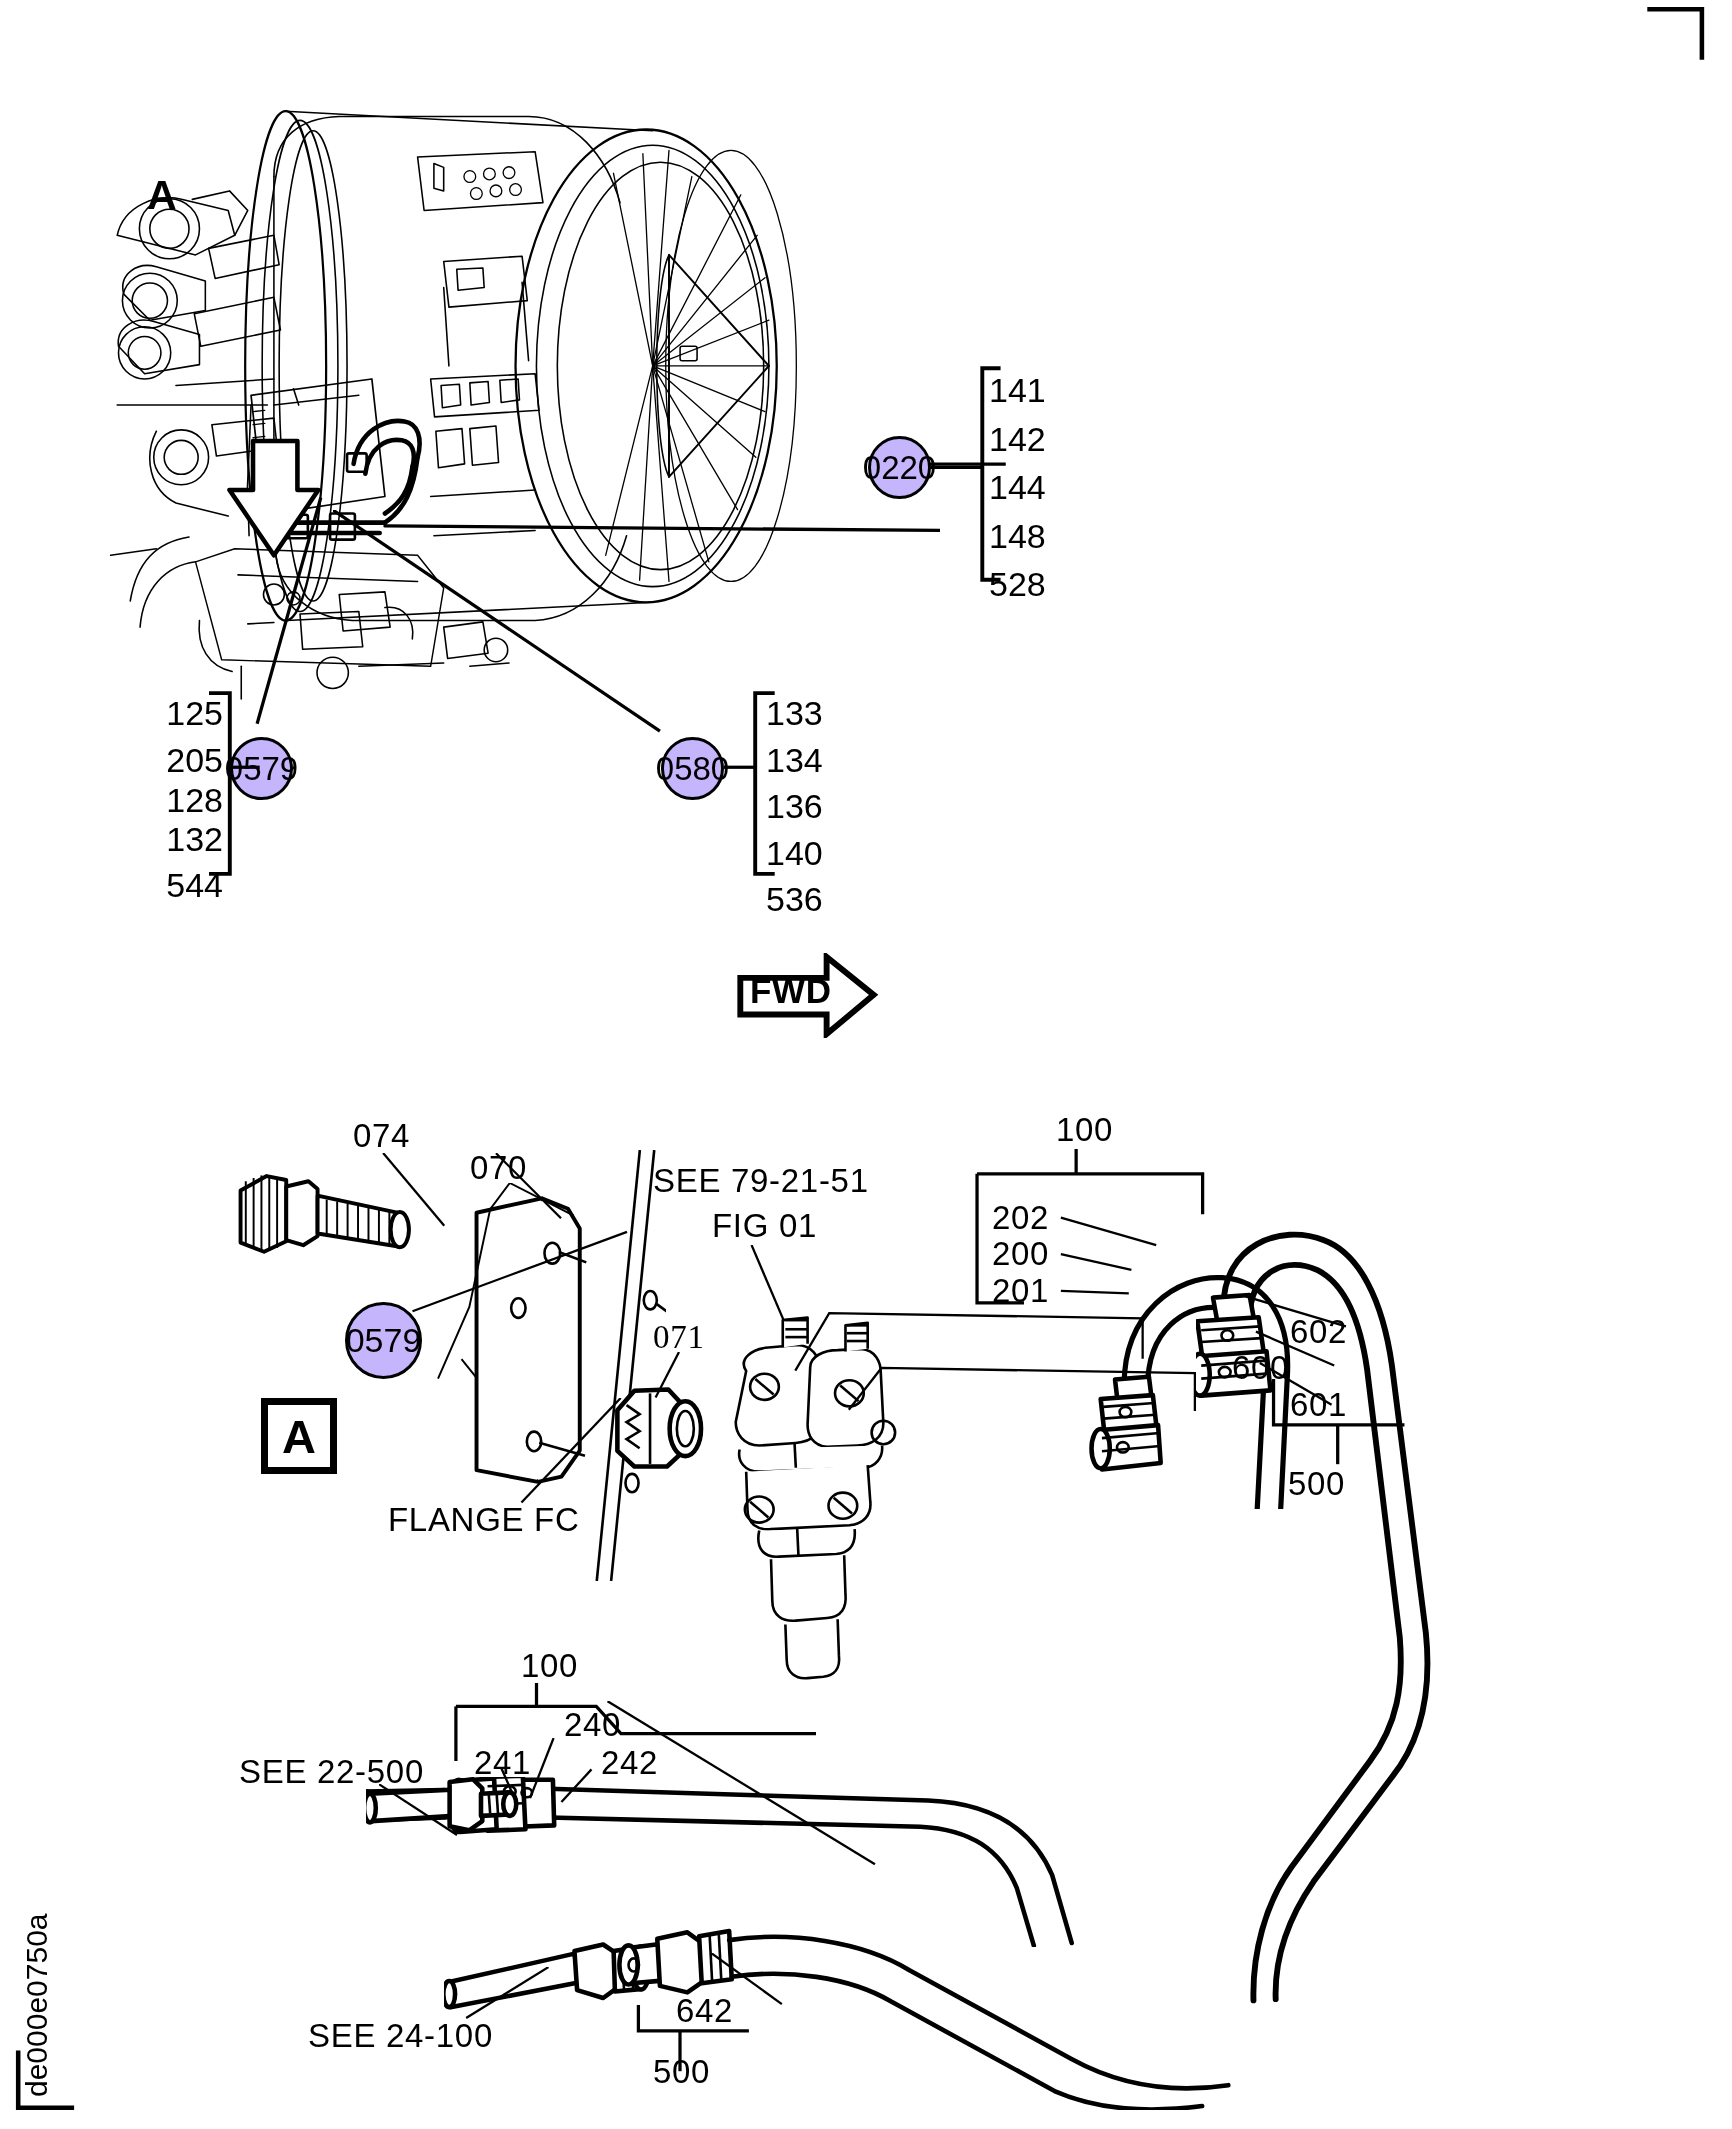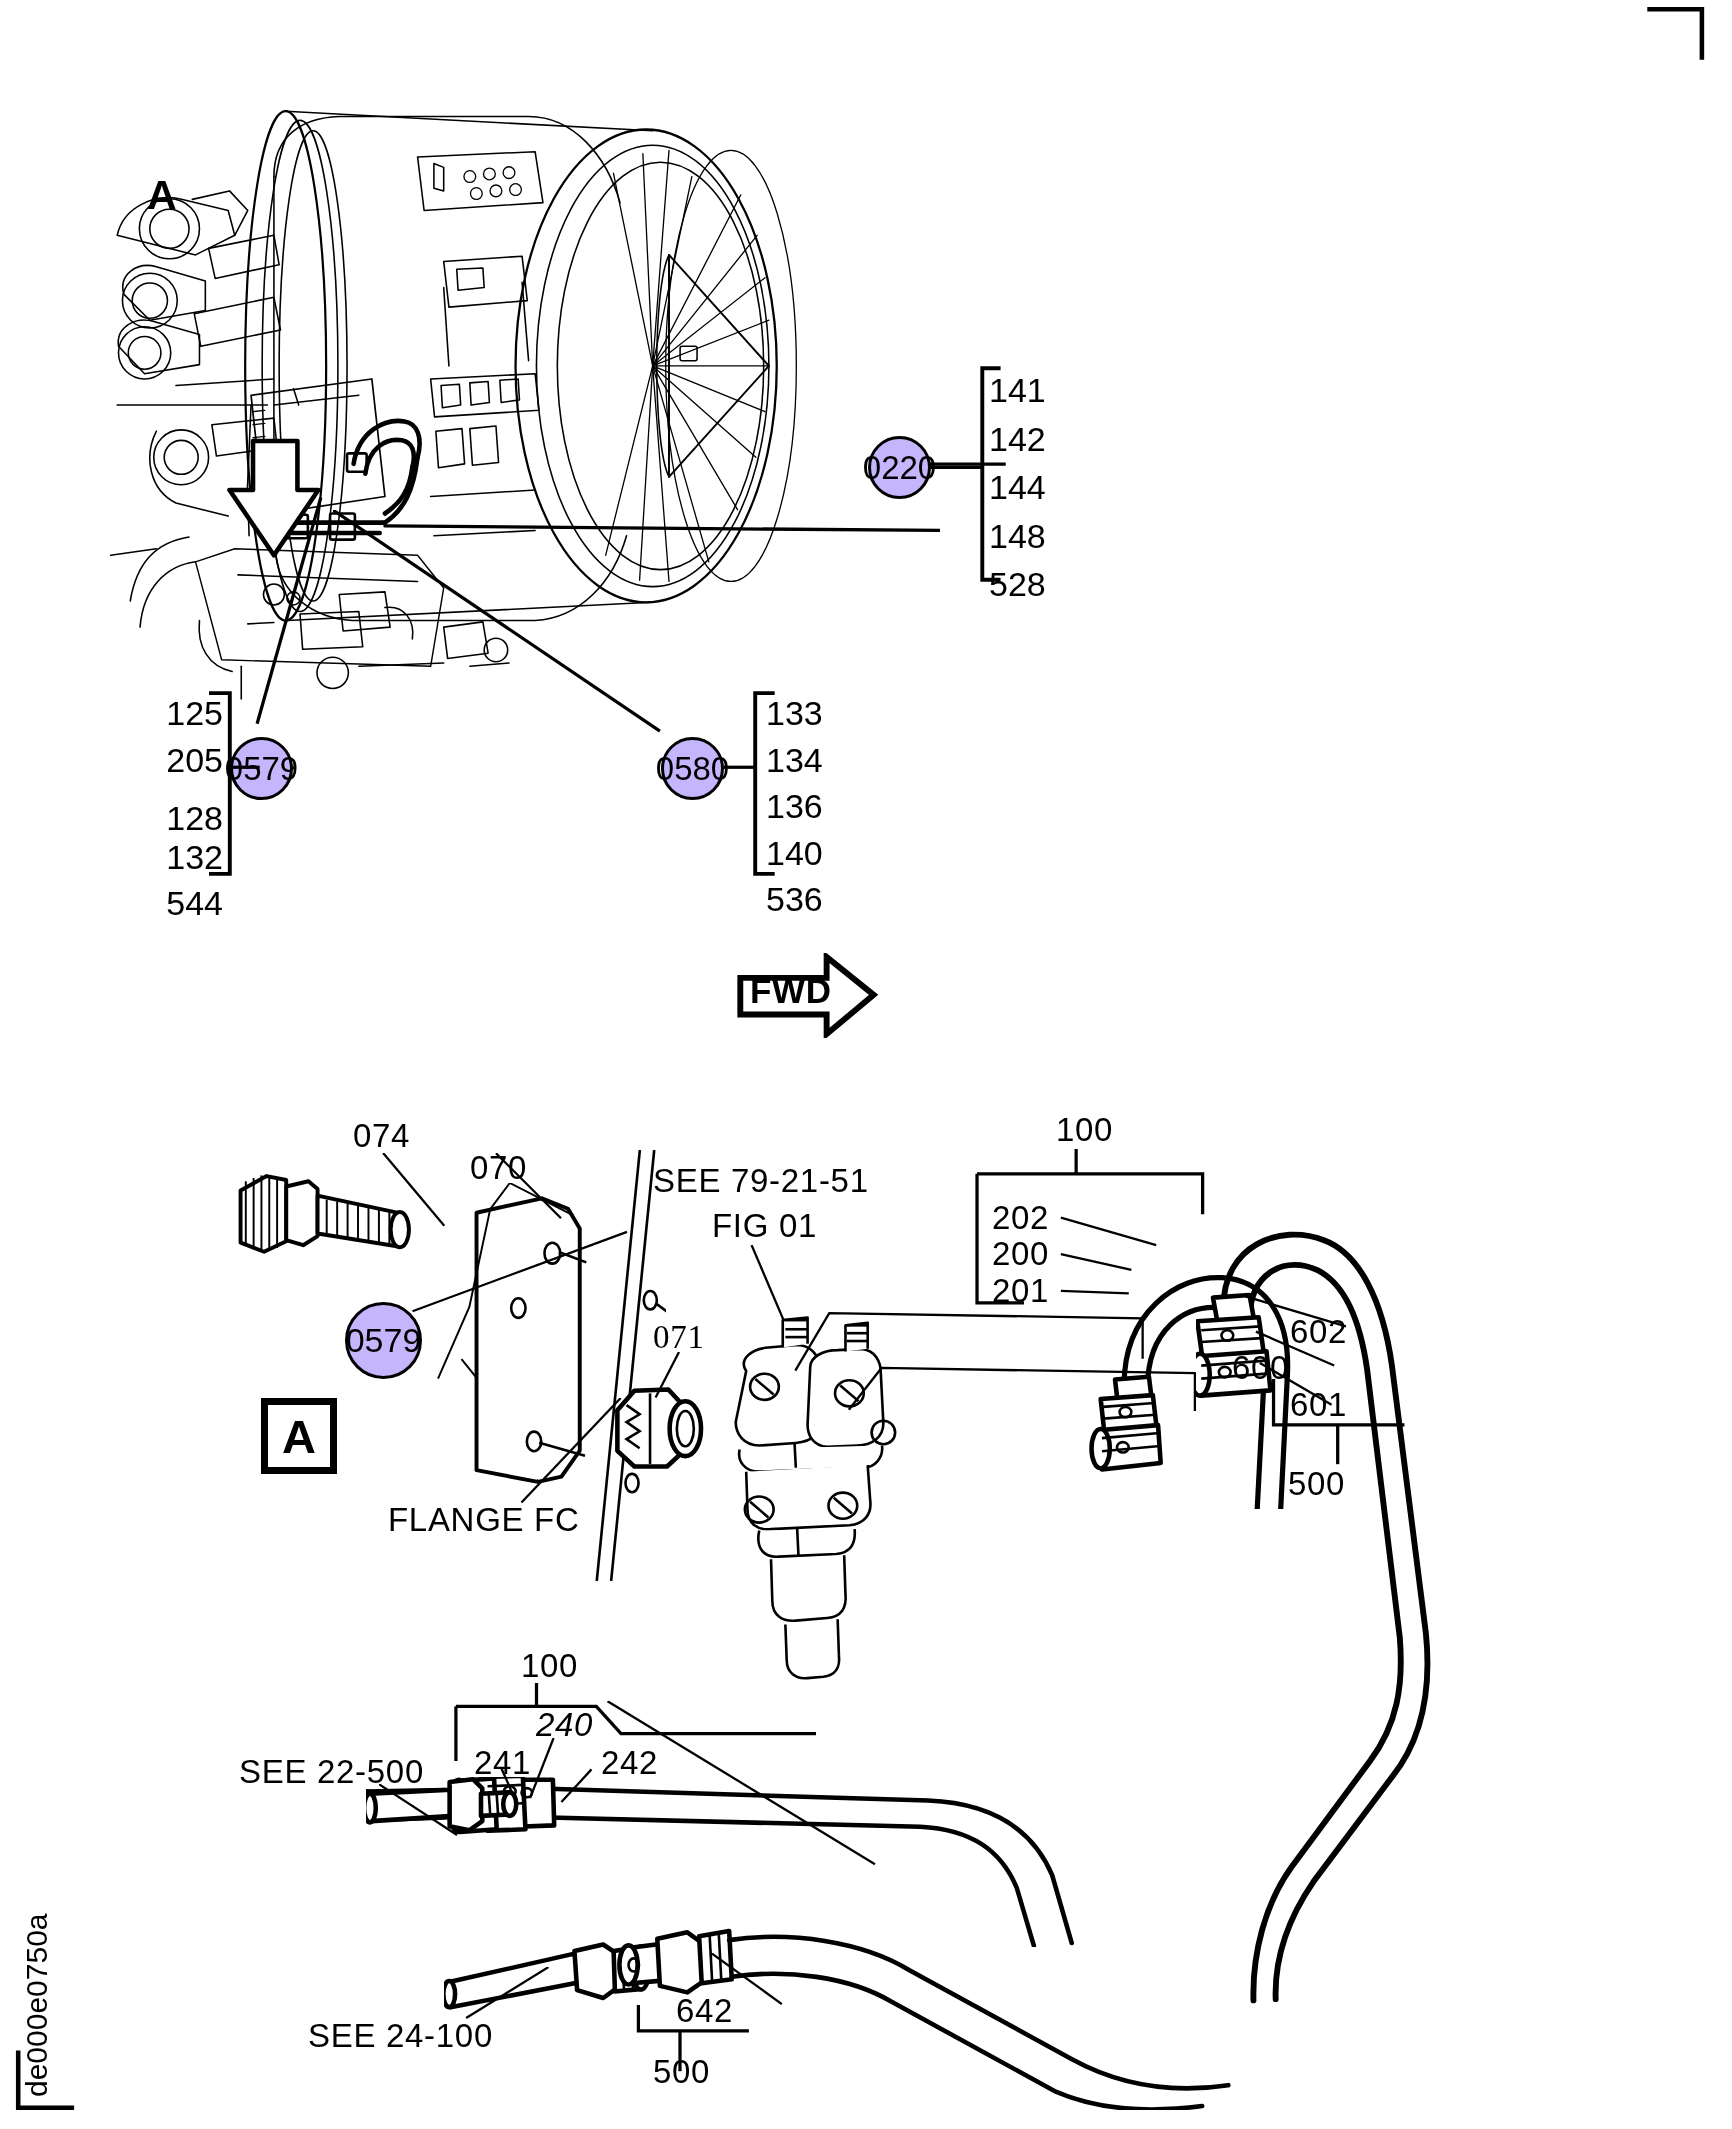--- a/index.html
+++ b/index.html
@@ -240,21 +240,21 @@
     <path d="M 112 0 L 14 348" stroke="#000" stroke-width="5" fill="none"></path>
   </svg>
   <div class="callout-circle" style="left:230px; top:737px;">0579</div>
   <svg class="abs" style="left:183px; top:689px;" width="78" height="189" viewBox="0 0 120 290">
     <path d="M 74 120 L 118 120" stroke="#000" stroke-width="5" fill="none"></path>
     <path d="M 40 6 L 72 6 L 72 284 L 40 284" stroke="#000" stroke-width="6" fill="none"></path>
   </svg>
   <div class="abs" style="left:145px; top:694px; text-align:right; width:78px;">
     <div class="bracket-num">125</div>
     <div class="bracket-num" style="margin-top:8.5px;">205</div>
-    <div class="bracket-num" style="margin-top:20px;">128</div>
+    <div class="bracket-num" style="margin-top:2px;">128</div>
     <div class="bracket-num" style="margin-top:1px;">132</div>
     <div class="bracket-num" style="margin-top:8.5px;">544</div>
   </div>
 
   <svg class="abs" style="left:333px; top:510px;" width="340" height="229" viewBox="0 0 520 350">
     <path d="M 0 0 L 500 338" stroke="#000" stroke-width="5" fill="none"></path>
   </svg>
   <div class="callout-circle" style="left:661px; top:737px;">0580</div>
   <svg class="abs" style="left:724px; top:689px;" width="78" height="189" viewBox="0 0 120 290">
     <path d="M 0 120 L 46 120" stroke="#000" stroke-width="5" fill="none"></path>
@@ -531,21 +531,21 @@
   </svg>
 
   <div class="lbl" style="left:521px; top:1649px;">100</div>
   <svg class="abs" style="left:451px; top:1683px;" width="457" height="78" viewBox="0 0 700 120">
     <g fill="none" stroke="#000" stroke-width="5">
       <path d="M 130 0 L 130 36"></path>
       <path d="M 6 36 L 222 36 L 260 78 L 560 78"></path>
       <path d="M 6 36 L 6 122"></path>
     </g>
   </svg>
-  <div class="lbl" style="left:536px; top:1708px;font-style:italic;">240</div>
+  <div class="lbl" style="left:564px; top:1708px;">240</div>
   <div class="lbl" style="left:474px; top:1746px;">241</div>
   <div class="lbl" style="left:601px; top:1746px;">242</div>
   <svg class="abs" style="left:483px; top:1738px;" width="183" height="85" viewBox="0 0 280 130">
     <g fill="none" stroke="#000" stroke-width="3.5">
       <path d="M 28 46 L 50 96"></path>
       <path d="M 108 0 L 72 92"></path>
       <path d="M 166 48 L 120 98"></path>
     </g>
   </svg>
   <svg class="abs" style="left:601px; top:1701px;" width="287" height="183" viewBox="0 0 440 280">

